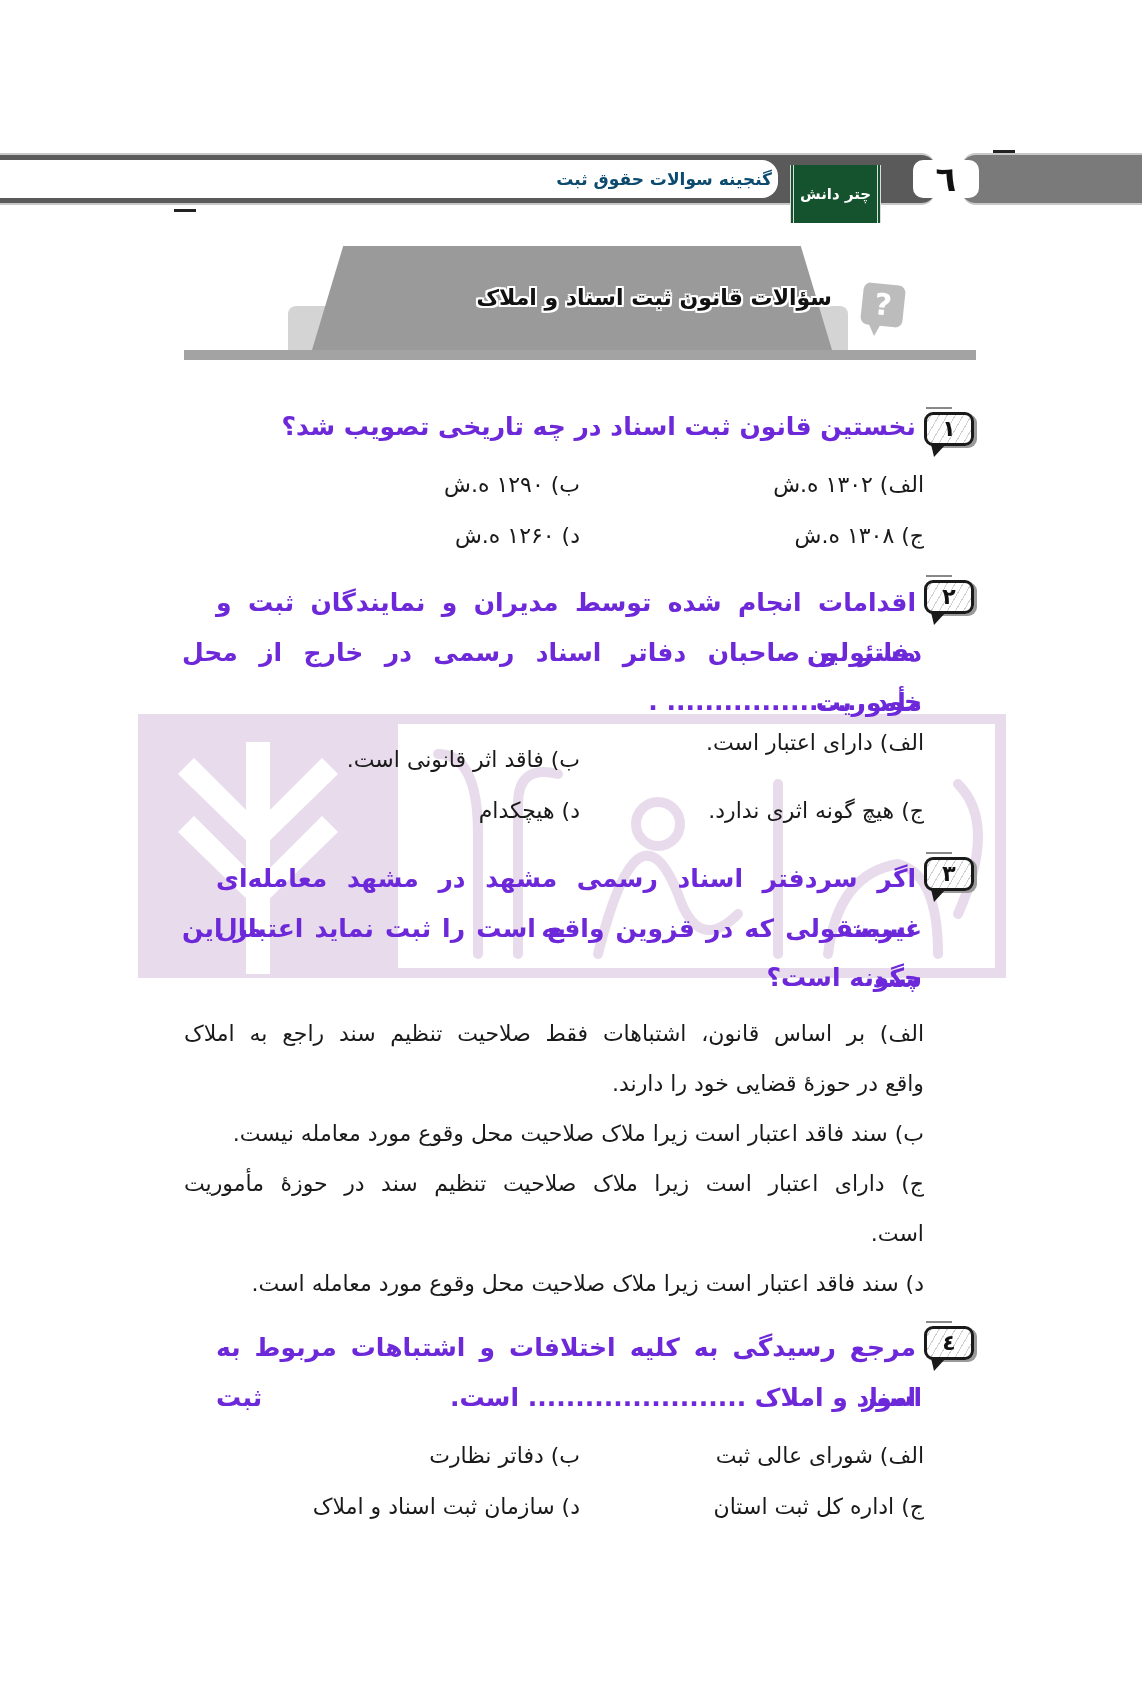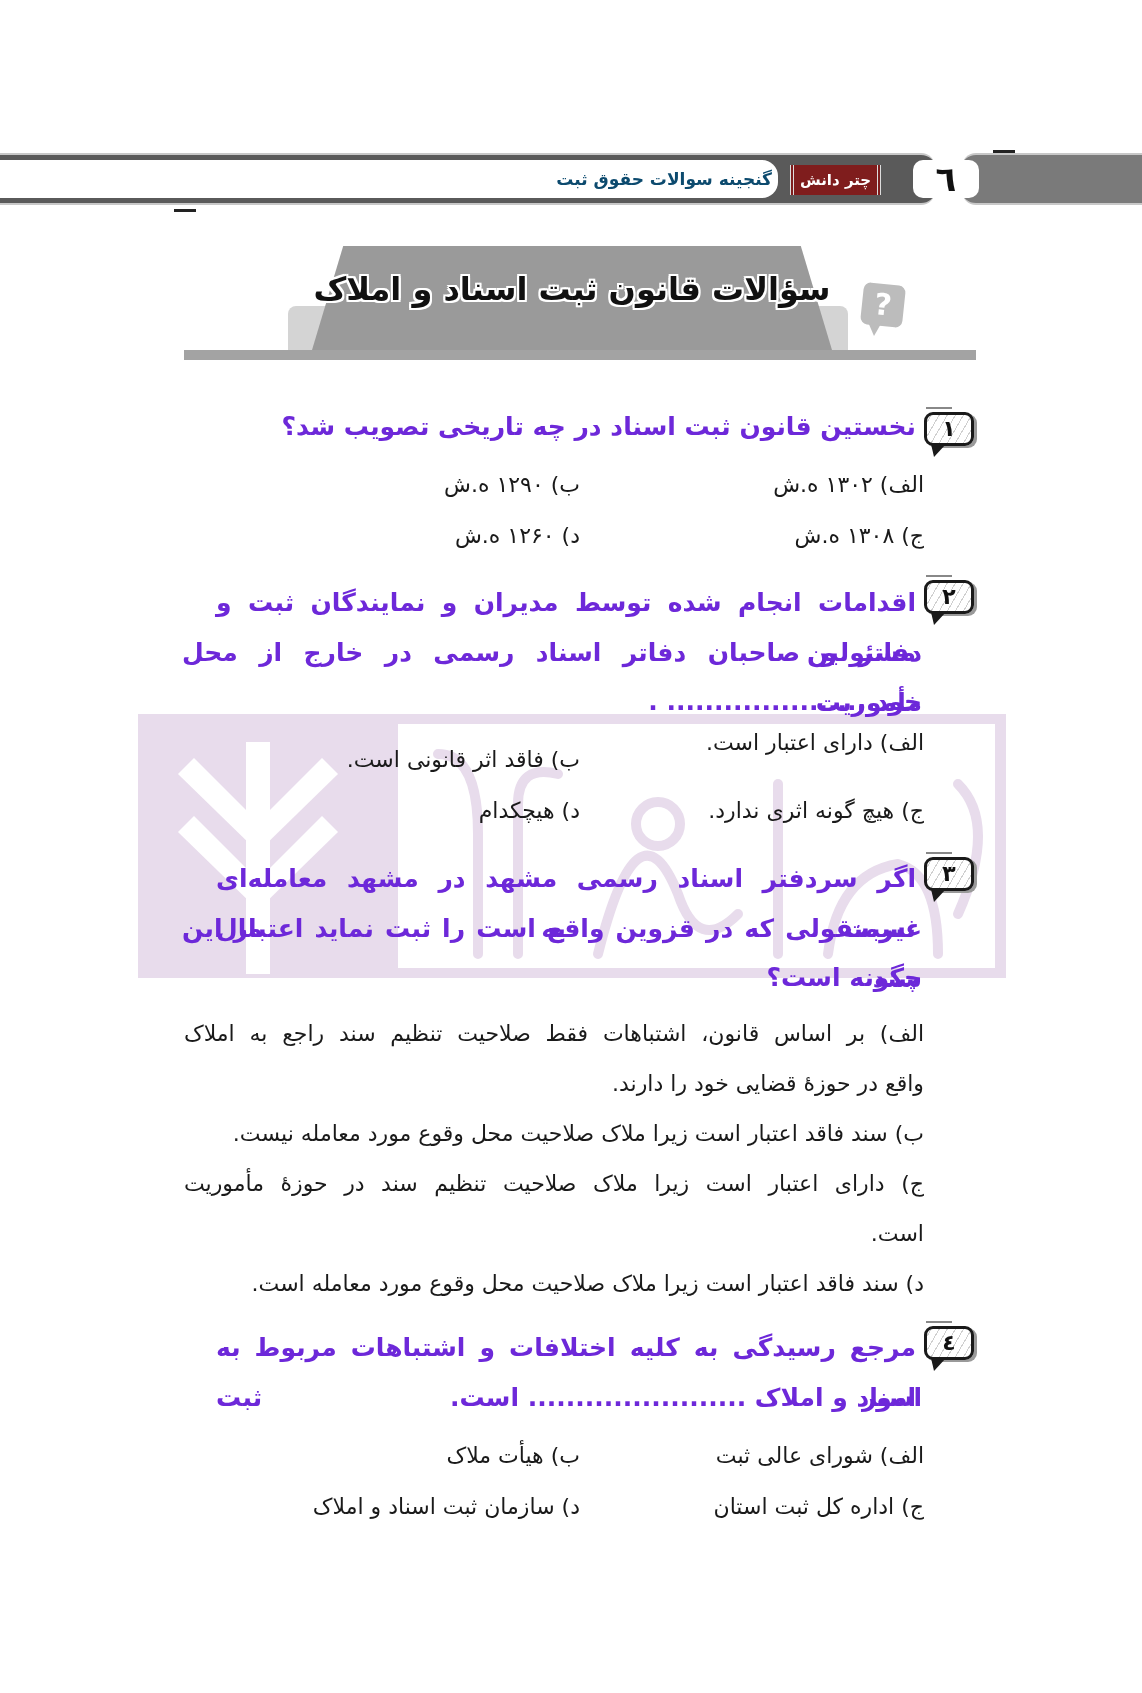--- a/index.html
+++ b/index.html
@@ -17,22 +17,22 @@
     }
     .hdr-inner {
       left: 0; top: 160px; width: 778px; height: 38px;
       background: #fff; border-radius: 0 16px 16px 0;
     }
     .hdr-title {
       right: 370px; top: 160px; height: 48px; line-height: 38px;
       font-size: 17px; font-weight: bold; color: #0c4a6e; white-space: nowrap;
     }
     .hdr-brand {
-      left: 790px; top: 165px; height: 28px; padding: 1px 6px;
-      background: #7f1d1d; color: #fff; font-size: 15px; font-weight: bold;
+      left: 790px; top: 165px; height: 28px; padding: 15px 6px;
+      background: #14532d; color: #fff; font-size: 15px; font-weight: bold;
       line-height: 28px; white-space: nowrap;
       border-left: 4px double #ddd; border-right: 4px double #ddd; text-align: right;
     }
     .hdr-pagebox {
       left: 913px; top: 160px; width: 66px; height: 38px;
       background: #fff; border-radius: 10px;
       font-size: 34px; font-weight: bold; color: #111;
       text-align: center; line-height: 38px;
     }
     .hdr-right {
@@ -47,22 +47,22 @@
     .sec-base { left: 184px; top: 350px; width: 792px; height: 10px; background: #a3a3a3; }
     .sec-wing-l { left: 288px; top: 306px; width: 80px; height: 44px; background: #d4d4d4; border-radius: 8px 8px 0 0; }
     .sec-wing-r { left: 790px; top: 306px; width: 58px; height: 44px; background: #d4d4d4; border-radius: 8px 8px 0 0; }
     .sec-tab {
       left: 312px; top: 246px; width: 520px; height: 104px;
       background: #9a9a9a;
       clip-path: polygon(6% 0, 94% 0, 100% 100%, 0 100%);
       border-radius: 10px 10px 0 0;
     }
     .sec-title {
-      left: 312px; top: 270px; width: 520px; text-align: center;
-      font-size: 32px; font-weight: bold; color: #111;
+      left: 312px; top: 285px; width: 520px; 
+      font-size: 22px; font-weight: bold; color: #111;
       text-shadow: -2px 0 #fff, 2px 0 #fff, 0 -2px #fff, 0 2px #fff,
                    -2px -2px #fff, 2px 2px #fff, -2px 2px #fff, 2px -2px #fff;
     }
     .q-icon {
       left: 862px; top: 284px; width: 42px; height: 42px;
       background: #bcbcbc; border-radius: 7px; transform: rotate(6deg);
       color: #fff; font-size: 30px; font-weight: bold; text-align: center; line-height: 42px;
     }
     .q-icon-tail {
       left: 868px; top: 322px; width: 0; height: 0;
@@ -215,21 +215,21 @@
 <div class="bubble" style="left:924px; top:1326px;">٤</div>
 <div class="q-head" style="top:1323px; right:226px; width:700px; text-align-last:justify;">مرجع رسیدگی به کلیه اختلافات و اشتباهات مربوط به امور ثبت</div>
 <div class="q-head" style="top:1373px; right:220px; width:740px;">اسناد و املاک ....................... است.</div>
 
 <div class="opt" style="right:218px; top:1441px;margin-left:20px;">
   <span>الف)</span>
   <span>شورای عالی ثبت</span>
 </div>
 <div class="opt" style="right:562px; top:1441px;">
   <span>ب)</span>
-  <span>هیأت ملاک</span>
+  <span>دفاتر نظارت</span>
 </div>
 <div class="opt" style="right:218px; top:1492px;">
   <span>ج)</span>
   <span>اداره کل ثبت استان</span>
 </div>
 <div class="opt" style="right:562px; top:1492px;">
   <span>د)</span>
   <span>سازمان ثبت اسناد و املاک</span>
 </div>
 

